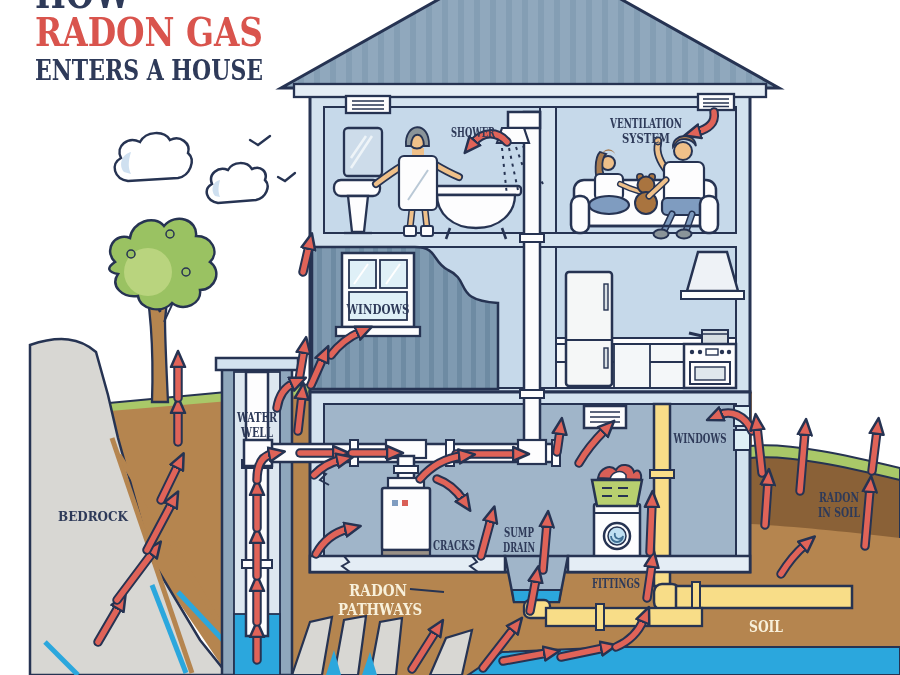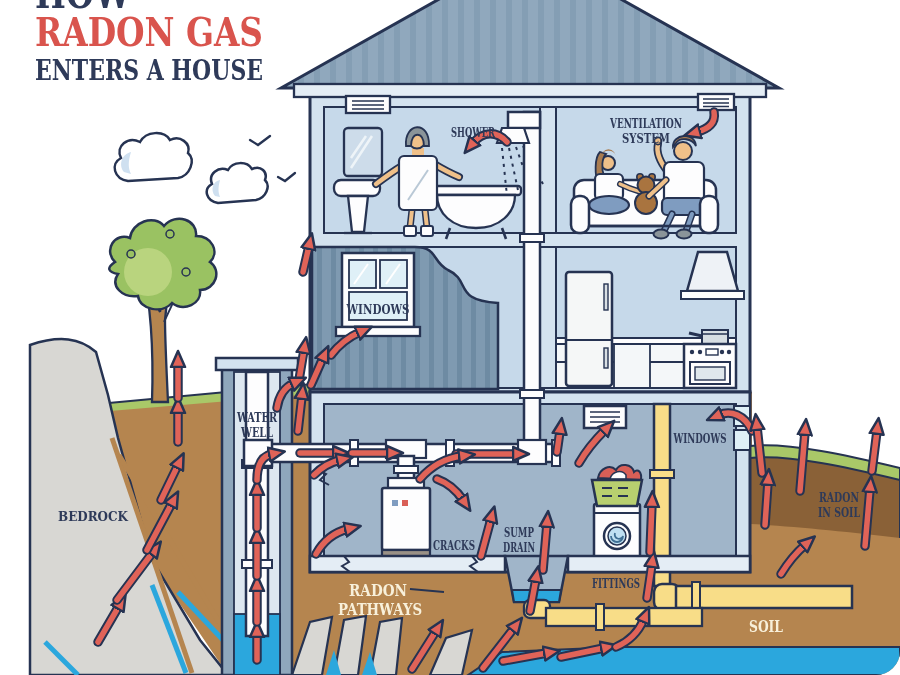--- a/index.html
+++ b/index.html
@@ -1,16 +1,16 @@
 <!DOCTYPE html>
 <html><head>
 <meta charset="utf-8">
 <style>
   html,body{margin:0;padding:0;background:#fff;}
-  .stage{position:relative;width:900px;height:675px;overflow:hidden;background:#fff;border-radius:24px;}
+  .stage{position:relative;width:900px;height:675px;overflow:hidden;background:#fff;}
   svg{display:block;}
   text{font-family:"DejaVu Serif","Liberation Serif",serif;font-weight:bold;}
   .t-red{fill:#d9544d;}
   .t-navy{fill:#2e3a59;}
   .lab{fill:#2e3a59;font-size:12px;}
   .labc{fill:#f8f0da;font-size:16px;}
   .ao{fill:none;stroke:#263352;stroke-width:9.5;stroke-linecap:round;}
   .ar{fill:none;stroke:#e06358;stroke-width:5.5;stroke-linecap:round;marker-end:url(#ah);}
   .ln{stroke:#263352;fill:none;}
   .white{fill:#fdfdfe;stroke:#263352;}

